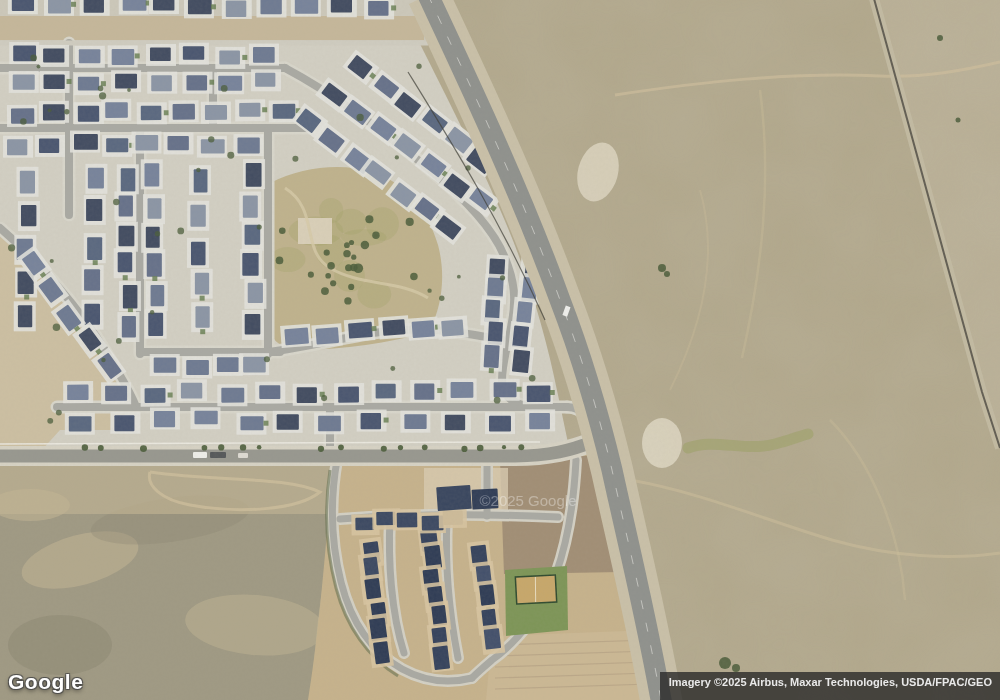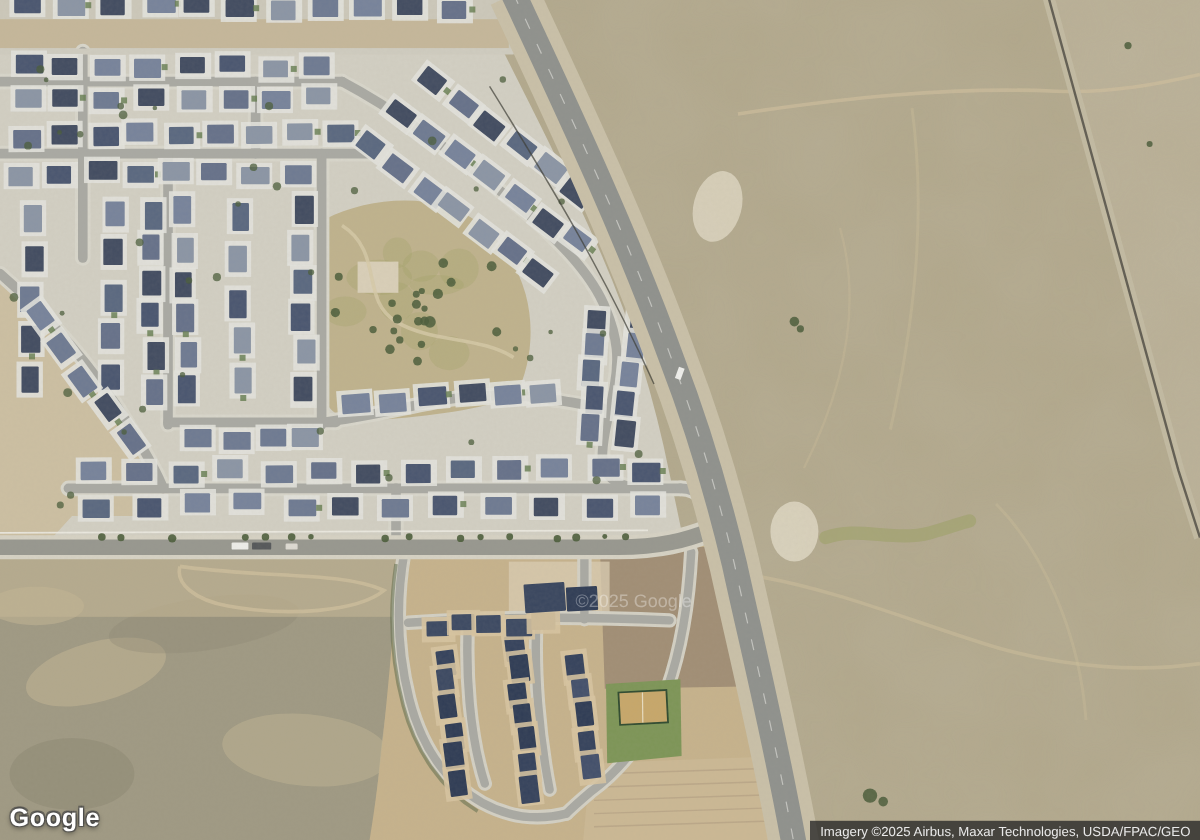--- a/index.html
+++ b/index.html
@@ -6,23 +6,23 @@
   #map{position:relative;width:1000px;height:700px;overflow:hidden;
        font-family:"Liberation Sans",sans-serif;background:#1d4ed8;cursor:grab;}
   #map svg{position:absolute;left:0;top:0;}
   .google-logo{position:absolute;left:8px;bottom:6px;z-index:5;
 phone    color:#fff;font-size:21px;font-weight:bold;letter-spacing:.5px;
     color:#fff;
     text-shadow:-1px -1px 0 rgba(70,70,70,.65),1px -1px 0 rgba(70,70,70,.65),
                 -1px 1px 0 rgba(70,70,70,.65),1px 1px 0 rgba(70,70,70,.65),
                 0 2px 4px rgba(0,0,0,.55);
     cursor:pointer;user-select:none;}
-  .attribution{position:absolute;right:0;bottom:0;z-index:5;height:16px;
+  .attribution{position:absolute;right:0;bottom:0;z-index:5;height:28px;
     line-height:20px;padding:0 8px 0 9px;background:rgba(38,38,38,.78);
-    color:#e9e9e9;font-size:11px;white-space:nowrap;}
+    color:#e9e9e9;font-size:11px;white-space:nowrap;font-weight:bold;}
 </style>
 </head>
 <body>
 
 <div id="map">
   <svg id="scene" width="1000" height="700" viewBox="0 0 1000 700">
       <defs>
         <filter id="grain" x="0" y="0" width="100%" height="100%">
           <feTurbulence type="fractalNoise" baseFrequency="0.35" numOctaves="2" seed="7"></feTurbulence>
           <feColorMatrix type="matrix" values="0 0 0 0 0.42 0 0 0 0 0.39 0 0 0 0 0.31 0 0 0 0.28 0"></feColorMatrix>

